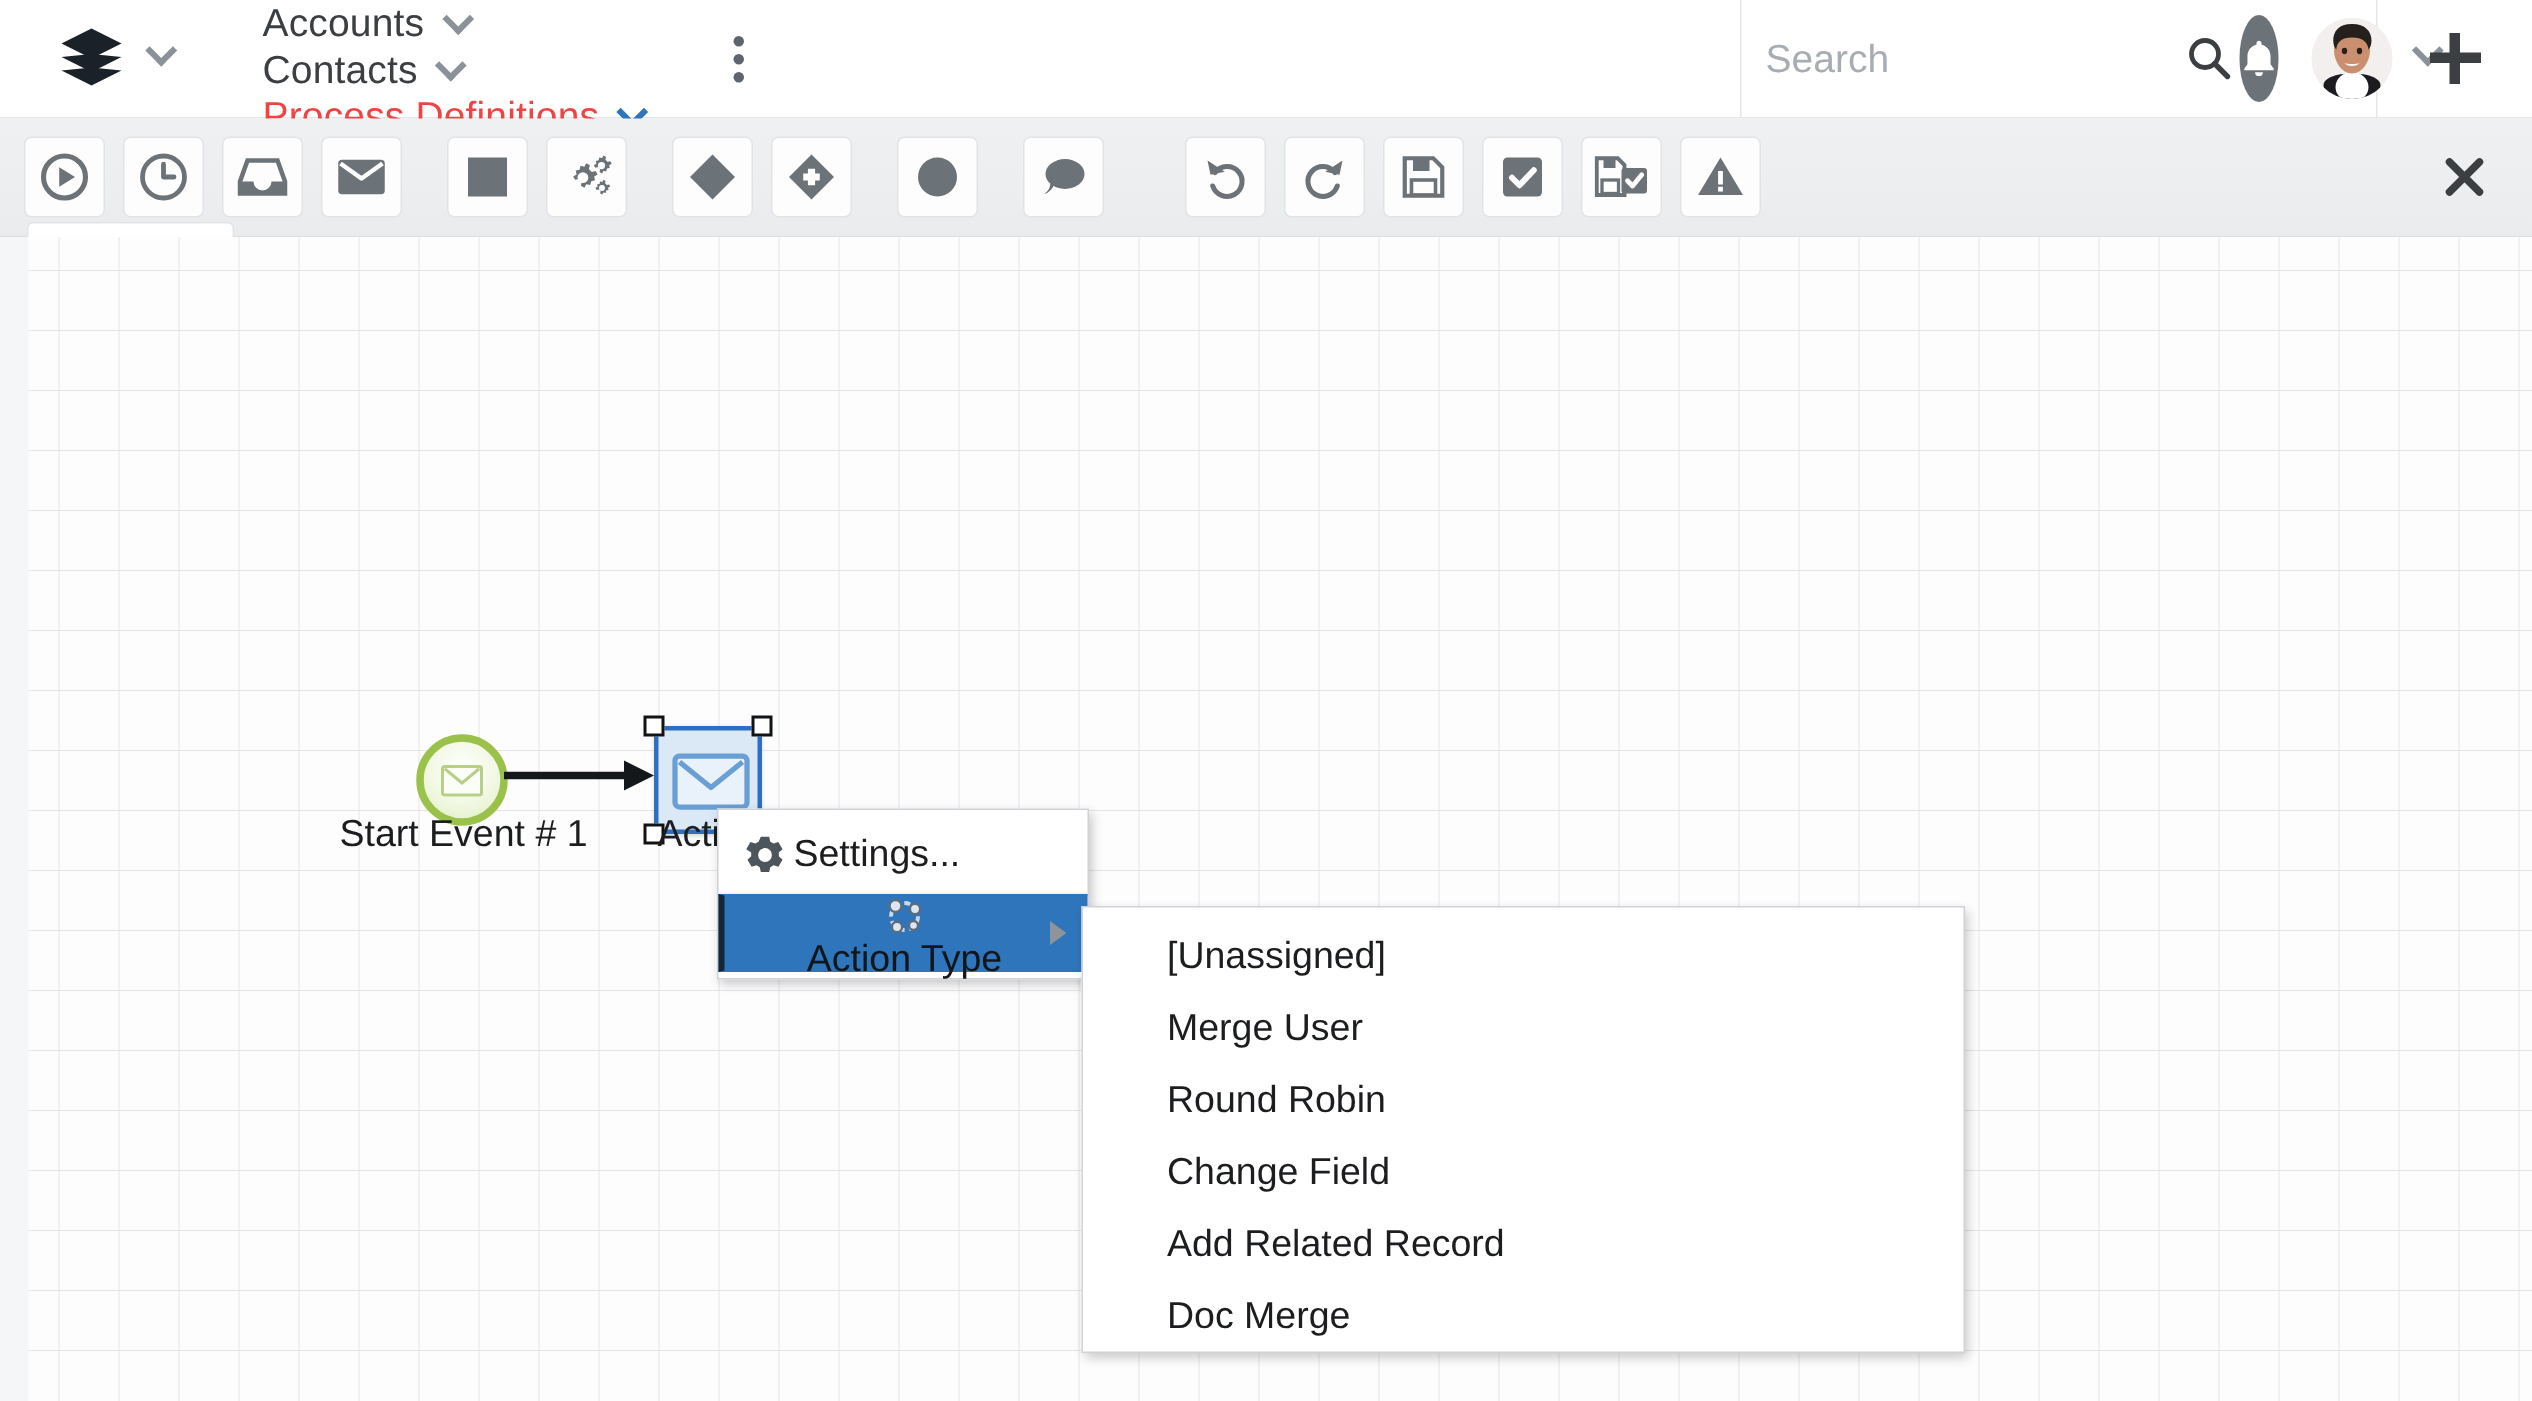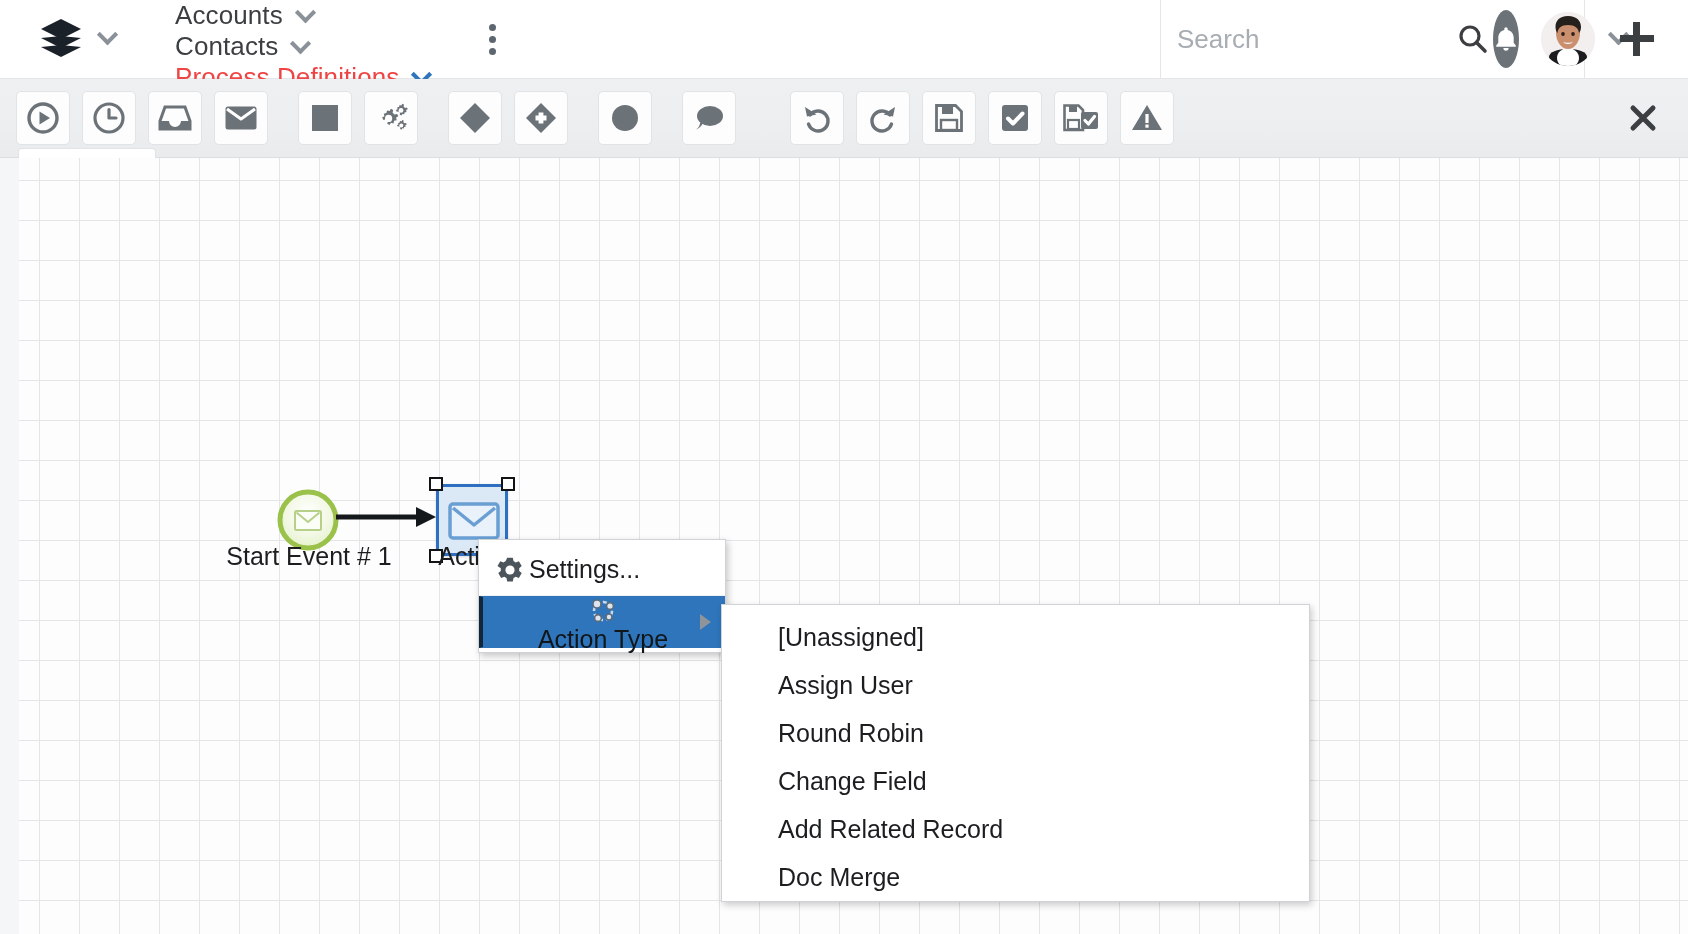--- a/index.html
+++ b/index.html
@@ -488,21 +488,21 @@
           </svg>
         </span>
         <span class="ctx-text">Action Type</span>
         <span class="ctx-arrow"></span>
       </div>
 
     </div>
 
     <div class="submenu">
       <div class="sub-item">[Unassigned]</div>
-      <div class="sub-item">Assign User</div>
+      <div class="sub-item">Merge User</div>
       <div class="sub-item">Round Robin</div>
       <div class="sub-item">Change Field</div>
       <div class="sub-item">Add Related Record</div>
       <div class="sub-item">Doc Merge</div>
 
     </div>
 
   </div>
 </div>
 

